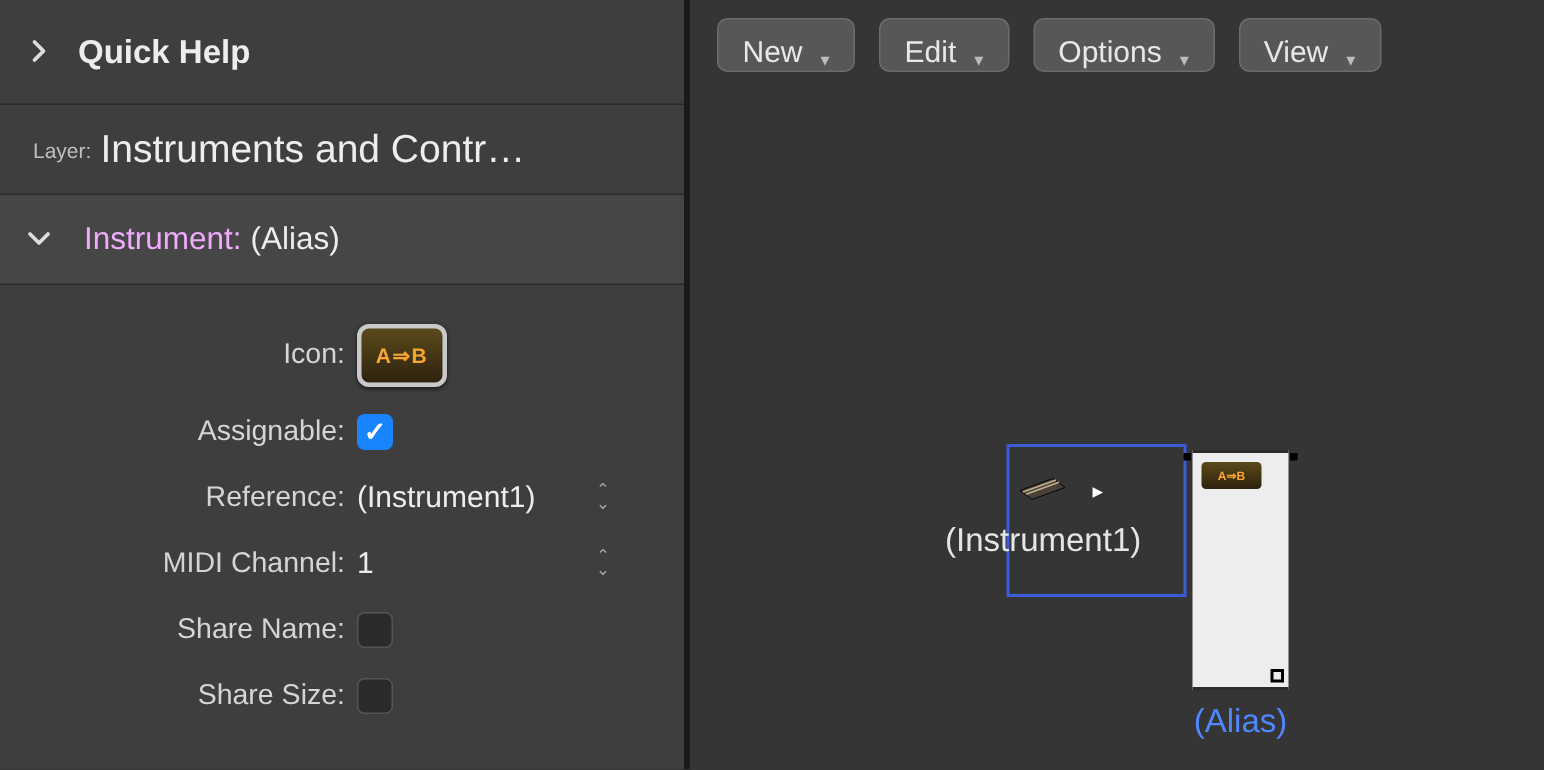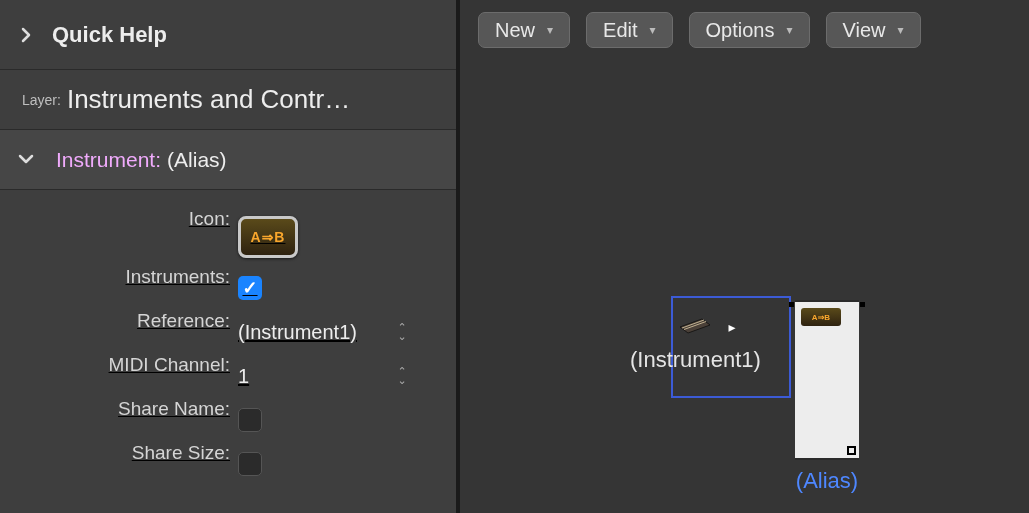--- a/index.html
+++ b/index.html
@@ -15,38 +15,38 @@
   .layer-row { height: 60px; display: flex; align-items: center; padding: 0 22px; border-bottom: 1px solid #2a2a2a; }
   .layer-row .lbl { color: #bfbfbf; font-size: 14px; }
   .layer-row .val { color: #ededed; font-size: 26px; margin-left: 6px; white-space: nowrap; overflow: hidden; text-overflow: ellipsis; max-width: 300px; }
   
   .inst-row { height: 60px; display: flex; align-items: center; padding: 0 18px; border-bottom: 1px solid #2a2a2a; background: #464646; }
   .inst-row .chev { width: 24px; color: #ddd; font-size: 22px; }
   .inst-row .lbl { color: #f0abfc; font-size: 21px; margin-left: 14px; }
   .inst-row .val { color: #ededed; font-size: 21px; margin-left: 6px; }
   
   .props { padding-top: 18px; }
-  .prop-row { display: flex; height: 44px; padding: 0 20px 0 0; text-decoration: underline; }
+  .prop-row { display: flex; align-items: center; height: 44px; padding: 0 20px 0 0; }
   .prop-row .plabel { width: 230px; text-align: right; color: #d5d5d5; font-size: 19px; }
   .prop-row .pval { flex: 1; display: flex; align-items: center; position: relative; margin-left: 8px; }
   .prop-row .pval-text { color: #ededed; font-size: 20px; }
   .prop-row.tall { height: 58px; }
   
   .icon-ab { width: 60px; height: 42px; background: linear-gradient(180deg,#5a4a1a,#2e2210); border: 3px solid #c9c9c9; border-radius: 8px; display: flex; align-items: center; justify-content: center; color: #f9a72c; font-weight: 700; font-size: 14px; letter-spacing: 1px; box-shadow: 0 1px 3px rgba(0,0,0,0.6); }
   
   .checkbox { width: 24px; height: 24px; border-radius: 5px; display: flex; align-items: center; justify-content: center; }
   .checkbox.checked { background: #1a84ff; color: #fff; font-size: 18px; font-weight: 700; }
   .checkbox.unchecked { background: #2b2b2b; border: 1px solid #555; }
   
   .stepper { position: absolute; right: 25px; width: 18px; height: 22px; display: flex; flex-direction: column; align-items: center; justify-content: center; color: #aaa; }
   .stepper .up, .stepper .down { font-size: 11px; line-height: 9px; }
   
   
   .toolbar { display: flex; gap: 16px; padding: 12px 18px; }
-  .tb-btn { background: #575757; border: 1px solid #6c6c6c; border-radius: 7px; height: 36px; padding: 0 16px; display: flex; align-items: center; color: #e8e8e8; font-size: 20px; font-weight: 400; cursor: pointer; }
+  .tb-btn { background: #575757; border: 1px solid #6c6c6c; border-radius: 7px; height: 36px; padding: 0 16px; display: flex; align-items: flex-end; color: #e8e8e8; font-size: 20px; font-weight: 400; cursor: pointer; }
   .tb-btn .dd { margin-left: 12px; color: #bbb; font-size: 12px; }
   
   .canvas { position: relative; width: 100%; height: calc(100% - 60px); }
   
   .inst-node { position: absolute; left: 170px; top: 255px; text-align: center; }
   .inst-node .instr-icon { width: 34px; height: 22px; margin: 0 auto 10px auto; position: relative; }
   .instr-svg { width:34px; height:22px; }
   .inst-node .cable-tip { position: absolute; left: 50px; top: 4px; color: #fff; font-size: 14px; }
   .inst-node .label { color: #e5e5e5; font-size: 22px; }
   
@@ -91,21 +91,21 @@
   <div class="props">
 
     <div class="prop-row tall">
       <div class="plabel">Icon:</div>
       <div class="pval">
         <div class="icon-ab">A⇒B</div>
       </div>
     </div>
 
     <div class="prop-row">
-      <div class="plabel">Instruments:</div>
+      <div class="plabel">Assignable:</div>
       <div class="pval">
         <div class="checkbox checked">✓</div>
       </div>
     </div>
 
     <div class="prop-row">
       <div class="plabel">Reference:</div>
       <div class="pval">
         <span class="pval-text">(Instrument1)</span>
         <div class="stepper">

